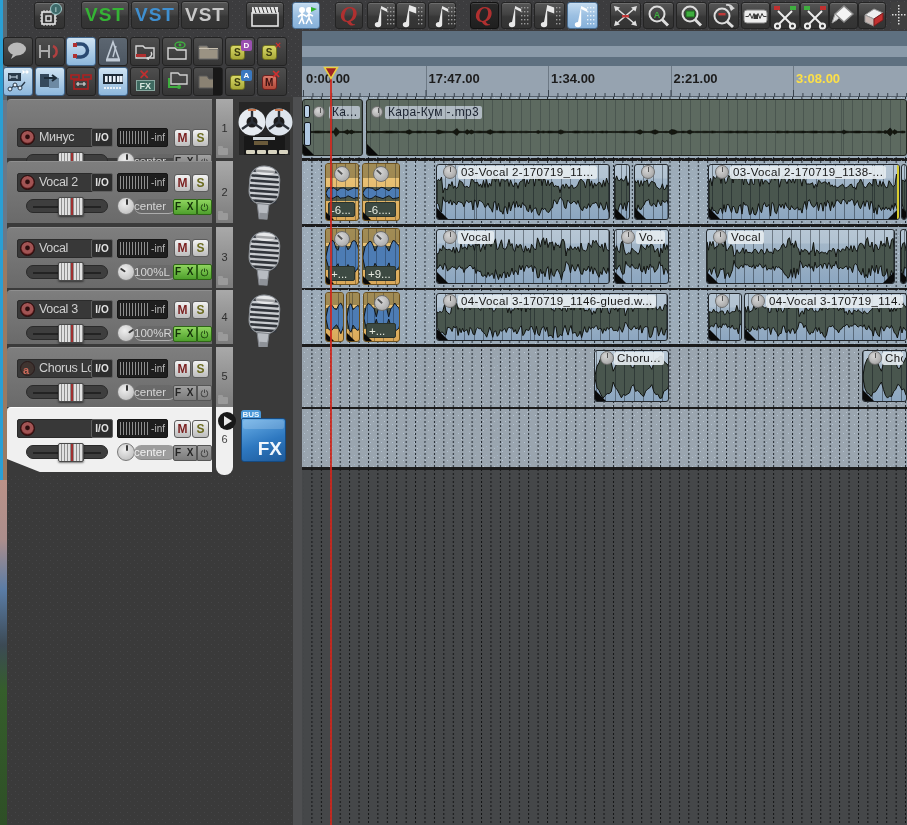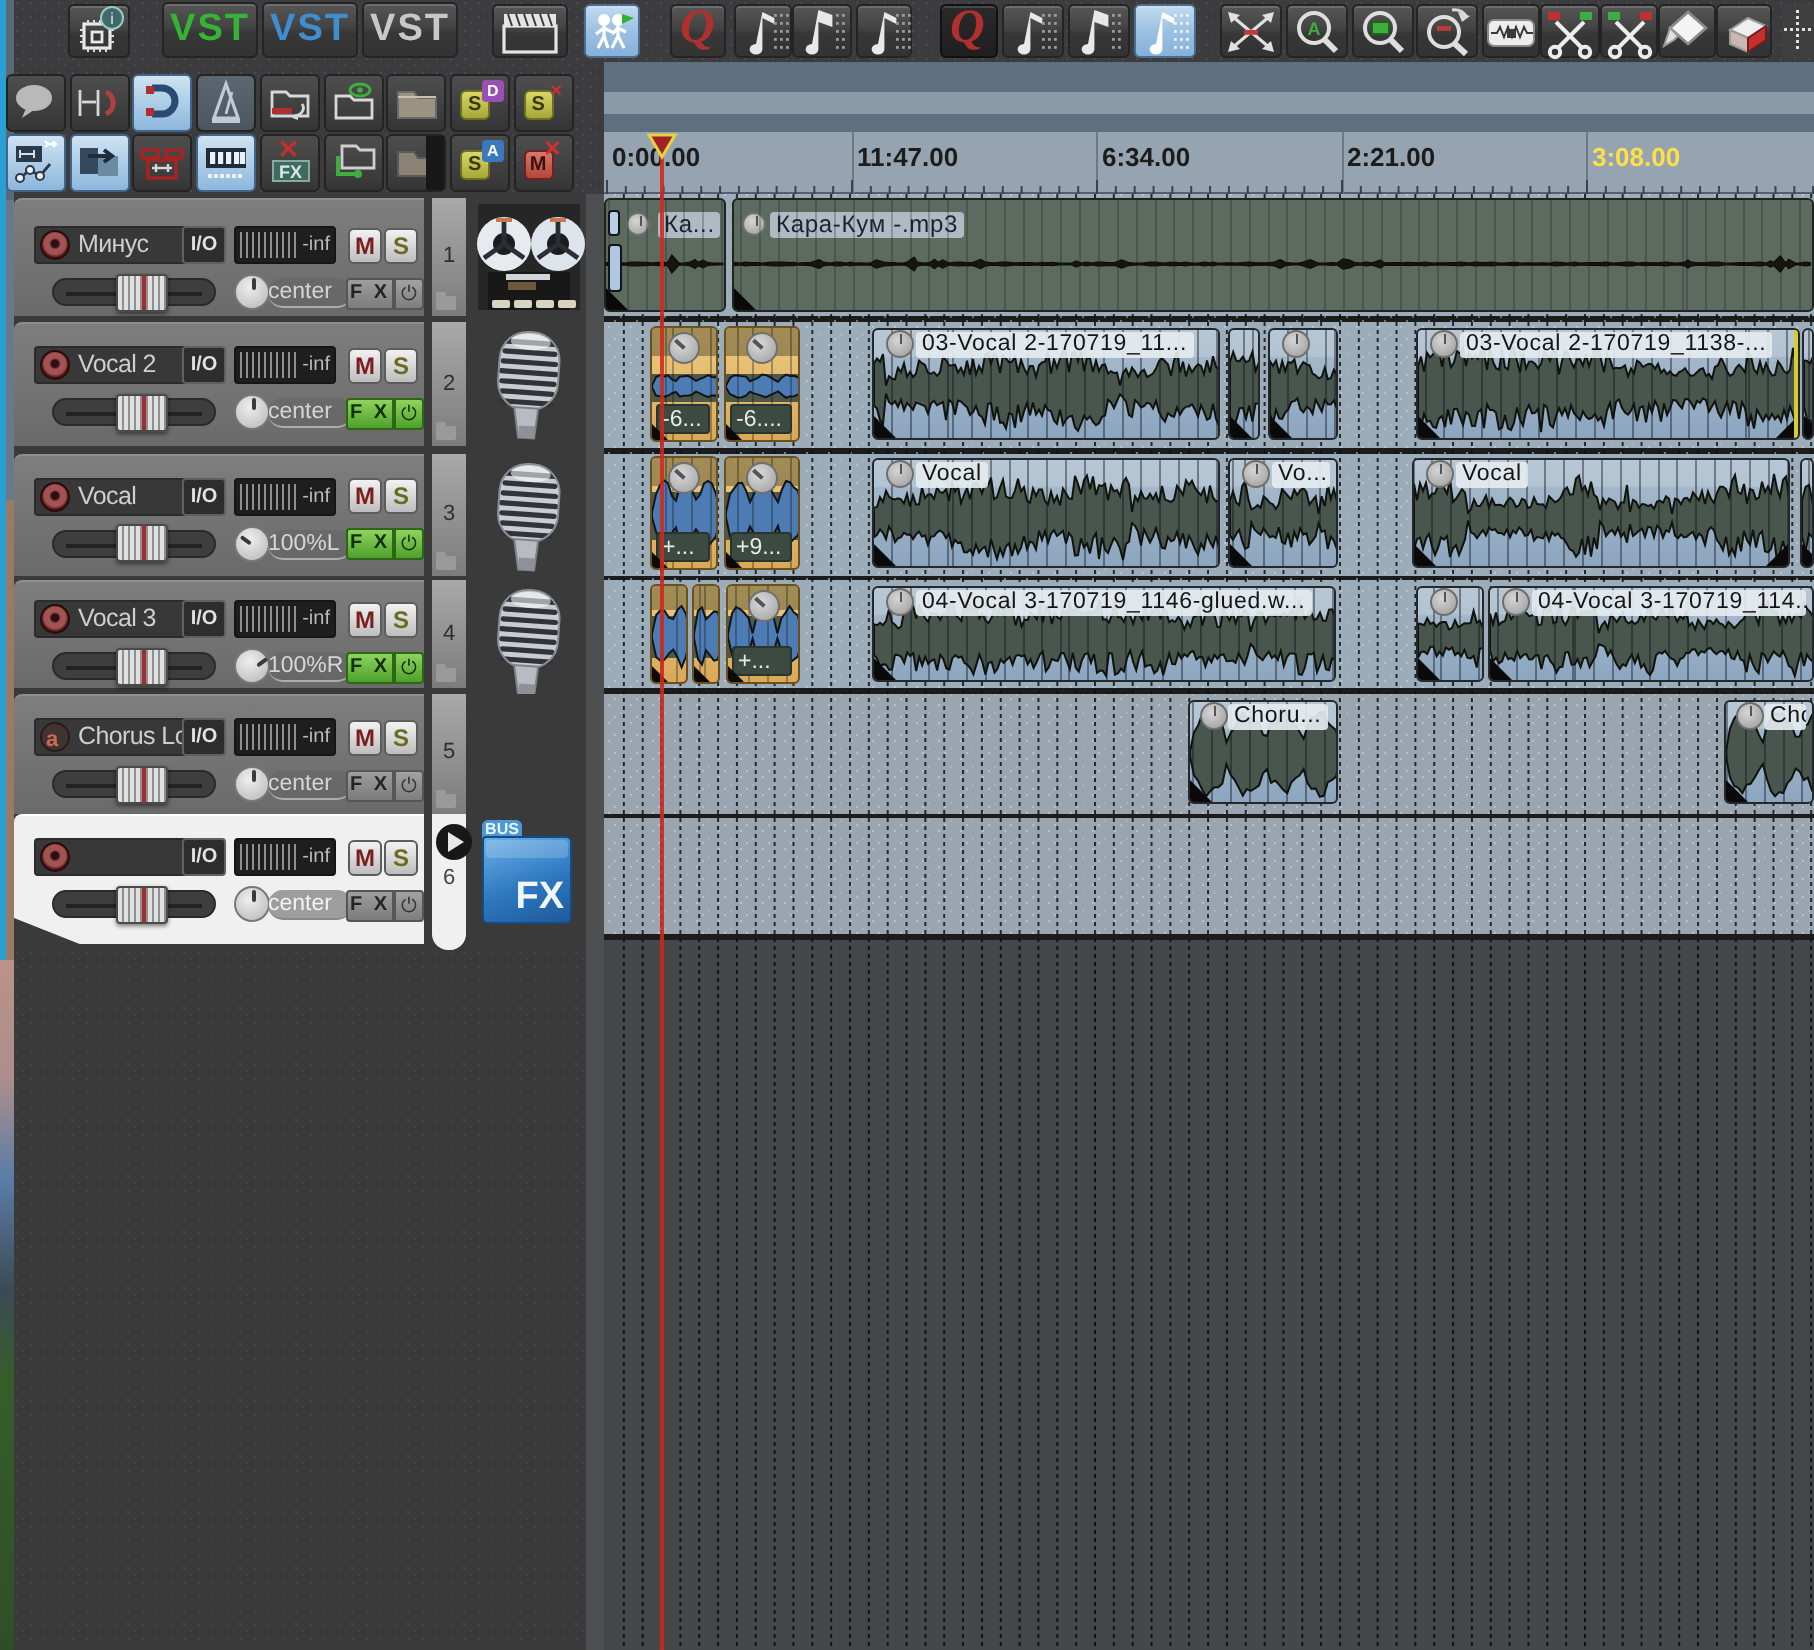--- a/index.html
+++ b/index.html
@@ -77,22 +77,22 @@
 <div class="lane" style="top:287.5px;height:2.5px;background:#1c1c1c"></div>
 <div class="lane" style="top:344px;height:3px;background:#1c1c1c"></div>
 <div class="lane" style="top:406.5px;height:2.5px;background:#1c1c1c"></div>
 <div class="lane" style="top:467px;height:2.5px;background:#1c1c1c"></div>
 <div class="lane" style="top:469.5px;height:355.5px;background:#454749"></div>
 <div class="ab" style="left:302px;top:31px;width:605px;height:15px;background:#5e7080"></div>
 <div class="ab" style="left:302px;top:46px;width:605px;height:11px;background:#8a9aa9"></div>
 <div class="ab" style="left:302px;top:57px;width:605px;height:9px;background:#5e7080"></div>
 <div class="ab" style="left:302px;top:66px;width:605px;height:31px;background:#96a3b0;border-bottom:1px solid #55606c"></div>
 <div class="ab" style="left:306px;top:71px;font-size:13px;font-weight:bold;color:#1c1c1c">0:00.00</div>
-<div class="ab" style="left:428.5px;top:71px;font-size:13px;font-weight:bold;color:#1c1c1c">11:47.00</div>
-<div class="ab" style="left:551px;top:71px;font-size:13px;font-weight:bold;color:#1c1c1c">6:34.00</div>
+<div class="ab" style="left:428.5px;top:71px;font-size:13px;font-weight:bold;color:#1c1c1c">17:47.00</div>
+<div class="ab" style="left:551px;top:71px;font-size:13px;font-weight:bold;color:#1c1c1c">1:34.00</div>
 <div class="ab" style="left:673.5px;top:71px;font-size:13px;font-weight:bold;color:#1c1c1c">2:21.00</div>
 <div class="ab" style="left:796px;top:71px;font-size:13px;font-weight:bold;color:#fde047">3:08.00</div>
 <div class="ab" style="left:425.5px;top:66px;width:1px;height:31px;background:#6d7985"></div>
 <div class="ab" style="left:548px;top:66px;width:1px;height:31px;background:#6d7985"></div>
 <div class="ab" style="left:670.5px;top:66px;width:1px;height:31px;background:#6d7985"></div>
 <div class="ab" style="left:793px;top:66px;width:1px;height:31px;background:#6d7985"></div>
 <svg class="ab" style="left:302px;top:66px" width="605" height="31">
       <rect x="1.00" y="24" width="1" height="7" fill="#39434d"></rect>
       <rect x="10.42" y="27" width="1" height="4" fill="#39434d"></rect>
       <rect x="19.85" y="27" width="1" height="4" fill="#39434d"></rect>
@@ -758,21 +758,21 @@
 <svg class="ab" style="left:7px;top:475px" width="286" height="350">
 <defs>
         <pattern id="dots2" width="7" height="7" patternUnits="userSpaceOnUse">
 <rect x="1" y="1" width="1" height="1" fill="#454547"></rect>
           <rect x="4" y="4" width="1" height="1" fill="#424244"></rect>
 </pattern>
       </defs>
       <rect width="286" height="350" fill="url(#dots2)"></rect>
     </svg>
 <div class="panel" style="top:99px;height:59px"></div>
-<div class="ab" style="left:7px;top:99px;width:205px;height:59px">
+<div class="ab" style="left:7px;top:114px;width:205px;height:59px">
       <div class="nbox" style="top:14px">
         <span style="left:21px;font-size:12.5px;letter-spacing:-.3px">Минус</span>
         <div class="rec"></div>
       </div>
       <div class="iob" style="top:14px">I/O</div>
       <div class="met" style="top:14px">
         <i></i>
         <b>-inf</b>
       </div>
       <div class="msb" style="left:167px;top:14.5px;color:#7a1f1f">M</div>

